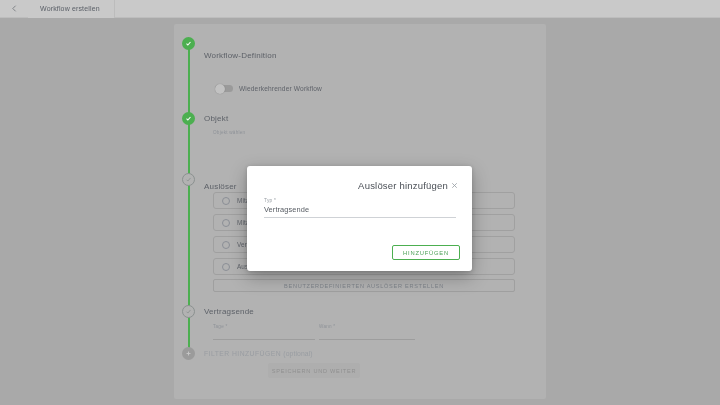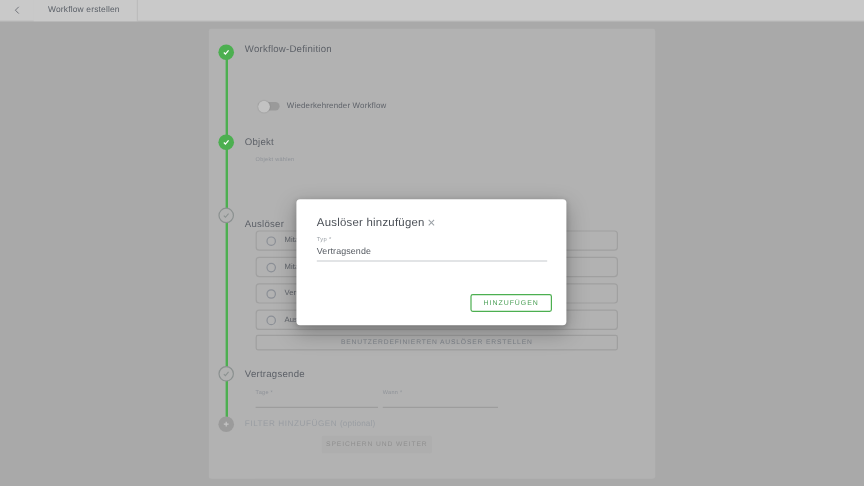--- a/index.html
+++ b/index.html
@@ -137,21 +137,21 @@
     display: flex; align-items: center; justify-content: center;
     font-size: 5.6px; letter-spacing: .75px; color: #909090;
   }
   .modal {
     position: absolute; left: 247px; top: 148px; width: 225px; height: 105px;
     background: #ffffff; border-radius: 3px;
     box-shadow: 0 6px 18px rgba(0,0,0,.28), 0 1px 4px rgba(0,0,0,.16);
   }
   .modal-head {
     position: absolute; left: 17px; top: 13px; right: 12px;
-    display: flex; align-items: center; justify-content: flex-start;
+    display: flex; align-items: center; justify-content: flex-end;
   }
   .modal-title { font-size: 9.5px; color: #4a4f56; letter-spacing: .2px; }
   .modal-close {
     width: 12px; height: 12px; display: flex; align-items: center; justify-content: center;
     color: #9aa0a6;
   }
   .modal-close svg { display: block; }
   .modal-field {
     position: absolute; left: 17px; top: 32px; width: 192px;
   }
@@ -191,21 +191,21 @@
     <div class="stepper-line" style="top:20px;height:135px;"></div>
     <div class="stepper-line dim" style="top:155px;height:170px;background:#4caf50;"></div>
 
     <div class="step-dot" style="top:13px;">
       <span>
         <svg width="7" height="7" viewBox="0 0 16 16" fill="none" stroke="currentColor" stroke-width="2.4">
           <path d="M3.5 8.5 L6.5 11.5 L12.5 4.5"></path>
         </svg>
       </span>
     </div>
-    <div class="step-title" style="top:10px;text-align:center;">Workflow-Definition</div>
+    <div class="step-title" style="top:25px;text-align:center;">Workflow-Definition</div>
 
 
     <div class="toggle-row" style="left:41px; top:61px;">
       <span class="toggle">
         <span class="knob"></span>
       </span>
       <span class="toggle-label">Wiederkehrender Workflow</span>
     </div>
 
     <div class="step-dot" style="top:88px;">

